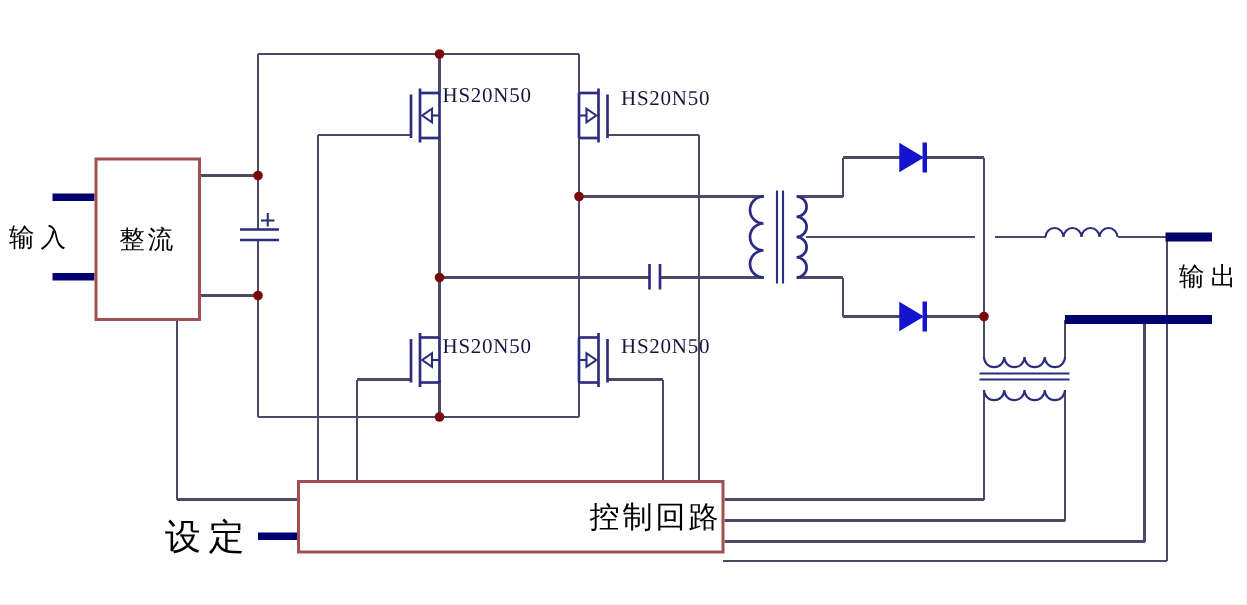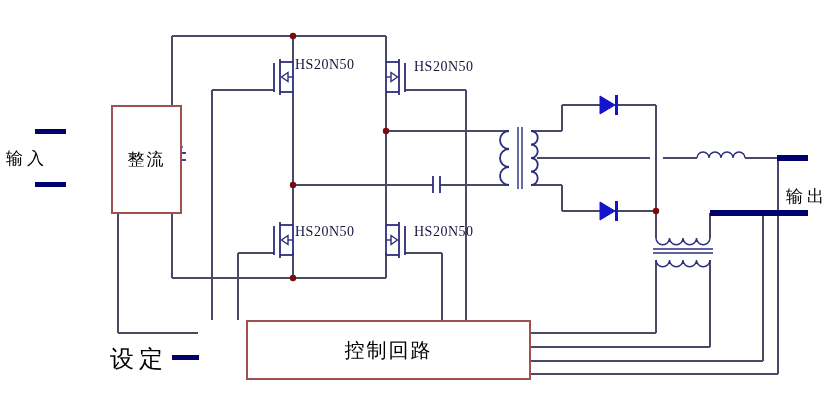--- a/index.html
+++ b/index.html
@@ -15,21 +15,21 @@
   .symbol-thin { stroke:var(--symbol,#2d2d7e); stroke-width:1.4; fill:none; }
   .arrowhead { fill:#ffffff; stroke:var(--symbol,#2d2d7e); stroke-width:1.4; }
   .diode-tri { fill:var(--diode,#1414cc); stroke:var(--diode,#1414cc); }
   .diode-bar { stroke:var(--diode,#1414cc); stroke-width:3; fill:none; }
   .junction  { fill:var(--junction,#7a0a0a); stroke:none; }
   .terminal  { fill:var(--terminal,#00006e); stroke:none; }
 
   .box {
     position:absolute; box-sizing:border-box; background:#ffffff;
     border:2px solid var(--box-border,#a05050);
-    display:flex; align-items:center; justify-content:center;margin-left:48px;
+    display:flex; align-items:center; justify-content:center;
   }
   .cn-label {
     position:absolute; color:var(--label-text,#000000);
     font-size:17px; line-height:1; letter-spacing:4px; white-space:nowrap;
   }
   .cn-inner { color:var(--label-text,#000000); font-size:17px; letter-spacing:2px; line-height:1; }
   .cn-inner.big { font-size:20px; }
   .part-label {
     position:absolute; color:var(--part-text,#16163e);
     font-size:14px; line-height:1; letter-spacing:0.5px; white-space:nowrap;text-align:right;
@@ -177,27 +177,27 @@
       <circle class="junction" cx="293" cy="278" r="3.2"></circle>
       <circle class="junction" cx="386" cy="131" r="3.2"></circle>
       <circle class="junction" cx="656" cy="211" r="3.2"></circle>
     </g>
   </svg>
 
   <div class="box" style="left:63px; top:105px; width:71px; height:109px;">
     <span class="cn-inner">整流</span>
   </div>
 
-  <div class="box" style="left:198px; top:320px; width:285px; height:60px;">
+  <div class="box" style="left:198px; top:320px; width:285px; height:49px;justify-content:flex-end;">
     <span class="cn-inner big">控制回路</span>
   </div>
 
   <div class="cn-label" style="left:6px; top:150px;">输入</div>
 
-  <div class="cn-label" style="left:786px; top:188px;">输出</div>
+  <div class="cn-label" style="left:786px; top:176px;">输出</div>
 
   <div class="cn-label" style="left:110px; top:347px; font-size:24px; letter-spacing:5px;">设定</div>
 
   <div class="part-label" style="left:295px; top:58px;">HS20N50</div>
 
   <div class="part-label" style="left:414px; top:60px;">HS20N50</div>
 
   <div class="part-label" style="left:295px; top:225px;">HS20N50</div>
 
   <div class="part-label" style="left:414px; top:225px;">HS20N50</div>

